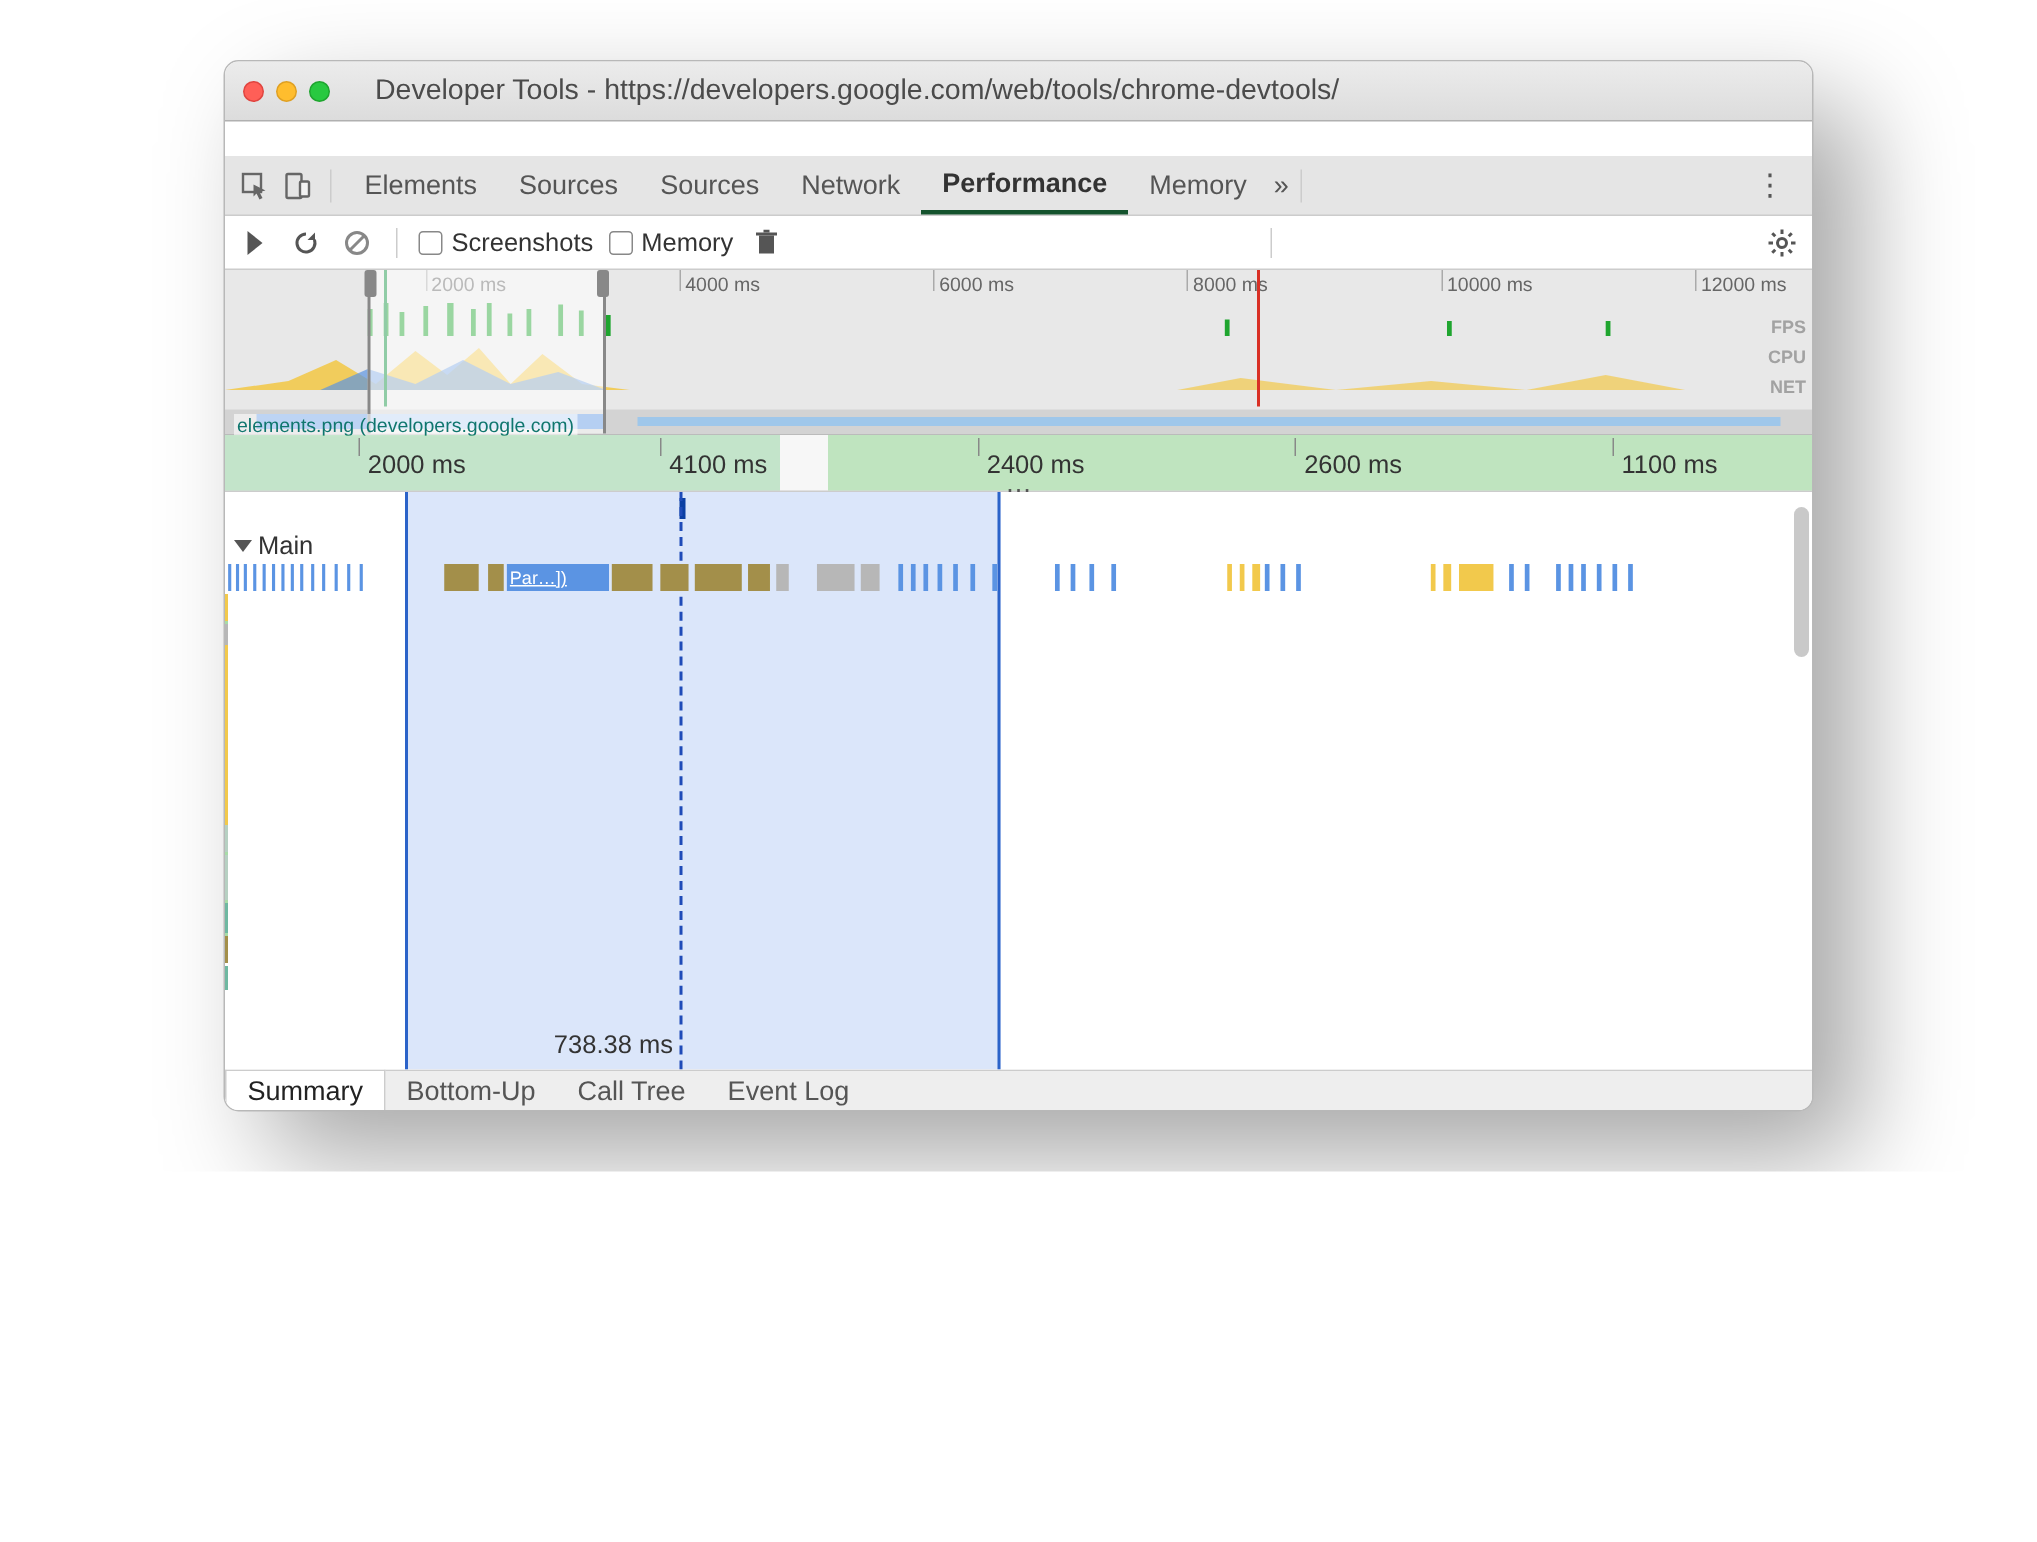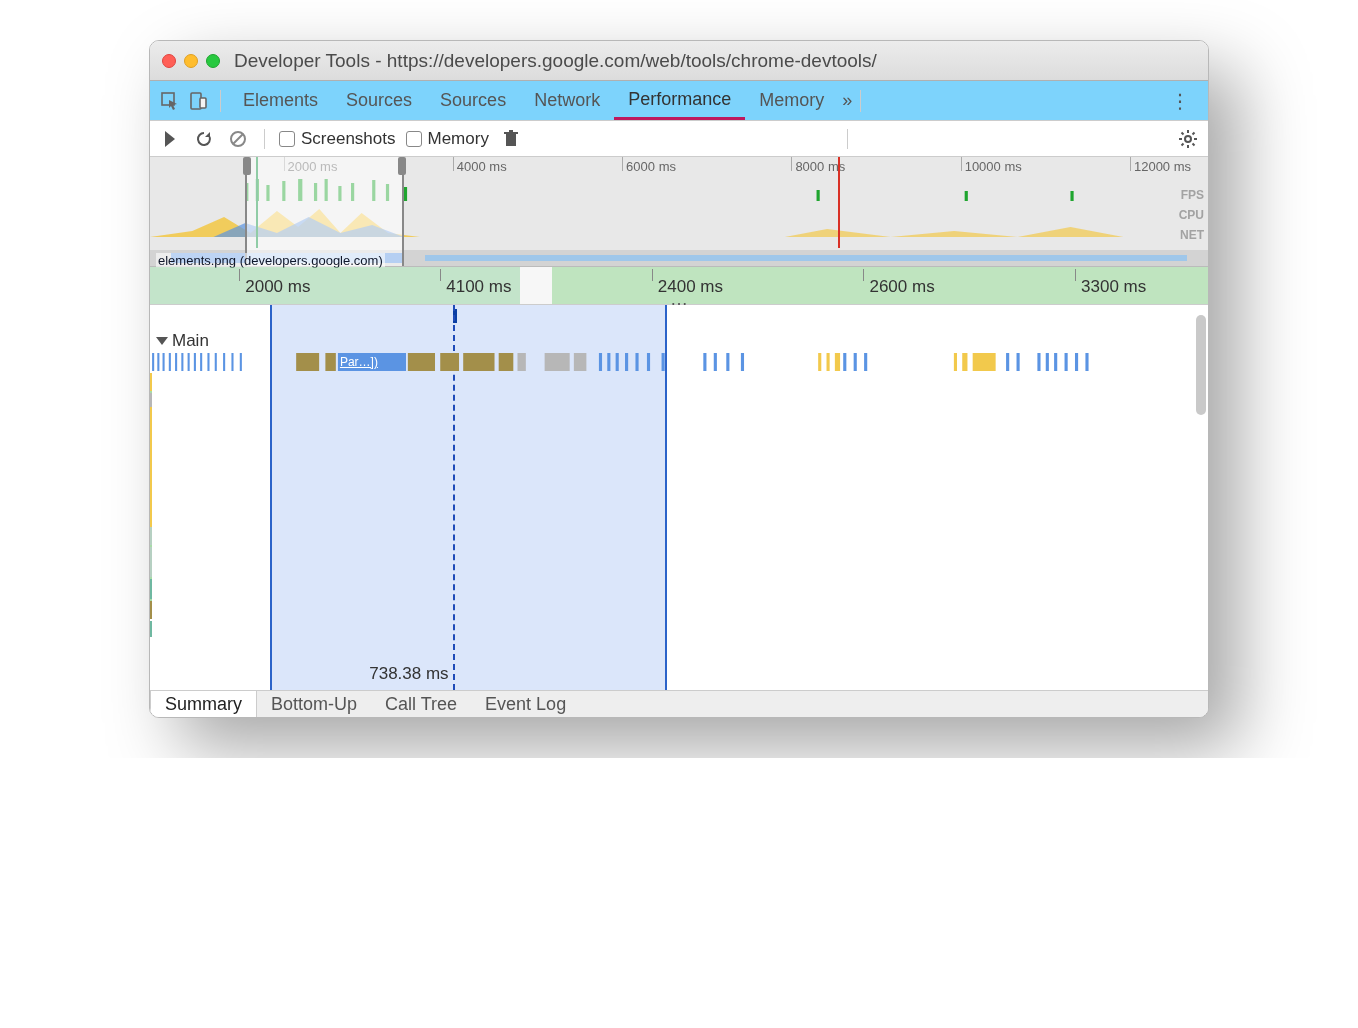--- a/index.html
+++ b/index.html
@@ -20,36 +20,37 @@
     background: #fff;
   }
   
   .titlebar {
     height: 40px;
     background: linear-gradient(#ececec, #dcdcdc);
     display: flex;
     align-items: center;
     padding: 0 12px;
     border-bottom: 1px solid #b0b0b0;
+    gap: 16px;
   }
   .traffic { display:flex; gap:8px; margin-right:14px;}
   .traffic span { width:14px; height:14px; border-radius:50%; display:block; }
   .tl-close{background:#ff5f57;border:1px solid #e04540;}
   .tl-min{background:#ffbd2e;border:1px solid #dfa023;}
   .tl-max{background:#28c940;border:1px solid #1fa52f;}
   .titletext { color:#4b4b4b; font-size:19px; white-space:nowrap; overflow:hidden; text-overflow:ellipsis;}
   
   .tabsrow {
-    height:40px; background:#7dd3fc; border-bottom:1px solid #ccc;
-    display:flex; align-items:center; padding:0 6px; color:#555;
+    height:40px; background:#e5e5e5; border-bottom:1px solid #ccc;
+    display:flex; align-items:center; padding:0 6px; color:#555;margin-top:23px;
   }
   .tabsrow .icon { width:28px; height:28px; display:flex;align-items:center;justify-content:center; color:#666;}
   .tabsrow .sep { width:1px;height:22px;background:#ccc;margin:0 8px;}
   .tab { padding:0 14px; height:100%; display:flex; align-items:center; font-size:18px; cursor:default; color:#555;}
-  .tab.active { color:#333; border-bottom:3px solid #be185d; }
+  .tab.active { color:#333; border-bottom:3px solid #14532d;font-weight:bold; }
   .overflow { margin-left:4px; font-size:18px; color:#555;}
   .kebab { margin-left:auto; padding:0 12px; color:#555; font-size:20px;}
   
   .toolbar {
     height:36px; display:flex; align-items:center; padding:0 8px; gap:10px;
     border-bottom:1px solid #ccc; background:#fff;
   }
   .toolbar .ticon{width:24px;height:24px;display:flex;align-items:center;justify-content:center;color:#555;}
   .toolbar .vsep{width:1px;height:20px;background:#ccc;margin:0 4px;}
   .chk{display:flex;align-items:center;gap:6px;font-size:17px;color:#333;}
@@ -72,21 +73,21 @@
   .ov-net{position:absolute;left:0;right:0;bottom:0;height:16px;background:#d3d3d3;}
   .ov-net .seg{position:absolute;top:0;bottom:0;}
   
   .detailruler {
     height:38px;background:#f7f7f7;border-bottom:1px solid #ccc;position:relative;
   }
   .detailruler .mark{position:absolute;top:10px;font-size:17px;color:#333;}
   .detailruler .mark::before{content:"";position:absolute;left:-6px;top:-8px;width:1px;height:12px;background:#888;}
   .detailruler .greenbar{position:absolute;top:0;height:100%;background:#8fd19e;opacity:0.5;}
   .detailruler .ellipsis{position:absolute;bottom:-6px;left:50%;transform:translateX(-50%);font-size:18px;color:#555;}
-  .detailruler .netlabel{position:absolute;top:-14px;left:6px;font-size:13px;color:#0f172a;background:rgba(255,255,255,0.6);padding:0 2px;}
+  .detailruler .netlabel{position:absolute;top:-14px;left:6px;font-size:13px;color:#0f766e;background:rgba(255,255,255,0.6);padding:0 2px;}
   
   .flamewrap{position:relative;height:385px;background:#fff;overflow:hidden;}
   .mainlabel{position:absolute;left:6px;top:26px;font-size:17px;color:#333;display:flex;align-items:center;gap:4px;}
   .tri{width:0;height:0;border-left:6px solid transparent;border-right:6px solid transparent;border-top:8px solid #555;}
   .flame{position:absolute;left:0;right:14px;top:0;bottom:0;}
   .selbox{position:absolute;top:0;bottom:0;background:rgba(90,140,230,0.22);border-left:2px solid #2b63c9;border-right:2px solid #2b63c9;}
   .selmarker{position:absolute;top:4px;width:4px;height:14px;background:#0b3fa3;}
   .cursorline{position:absolute;top:0;bottom:0;width:0;border-left:2px dashed #1f4bb8;}
   .durlabel{position:absolute;bottom:6px;font-size:17px;color:#333;}
   .row{position:absolute;height:18px;}
@@ -240,21 +241,21 @@
   </div>
 
   <div class="detailruler">
     <div class="netlabel">elements.png (developers.google.com)</div>
     <div class="greenbar" style="left:0;width:35%"></div>
     <div class="greenbar" style="left:38%;width:62%;background:#a7dca7;opacity:0.7"></div>
     <span class="mark" style="left:9%">2000 ms</span>
     <span class="mark" style="left:28%">4100 ms</span>
     <span class="mark" style="left:48%">2400 ms</span>
     <span class="mark" style="left:68%">2600 ms</span>
-    <span class="mark" style="left:88%">3300 ms</span>
+    <span class="mark" style="left:88%">1100 ms</span>
     <span class="ellipsis">…</span>
   </div>
 
   <div class="flamewrap">
     <div class="mainlabel">
       <span class="tri"></span>
       <span>Main</span>
     </div>
 
     <div class="flame">

